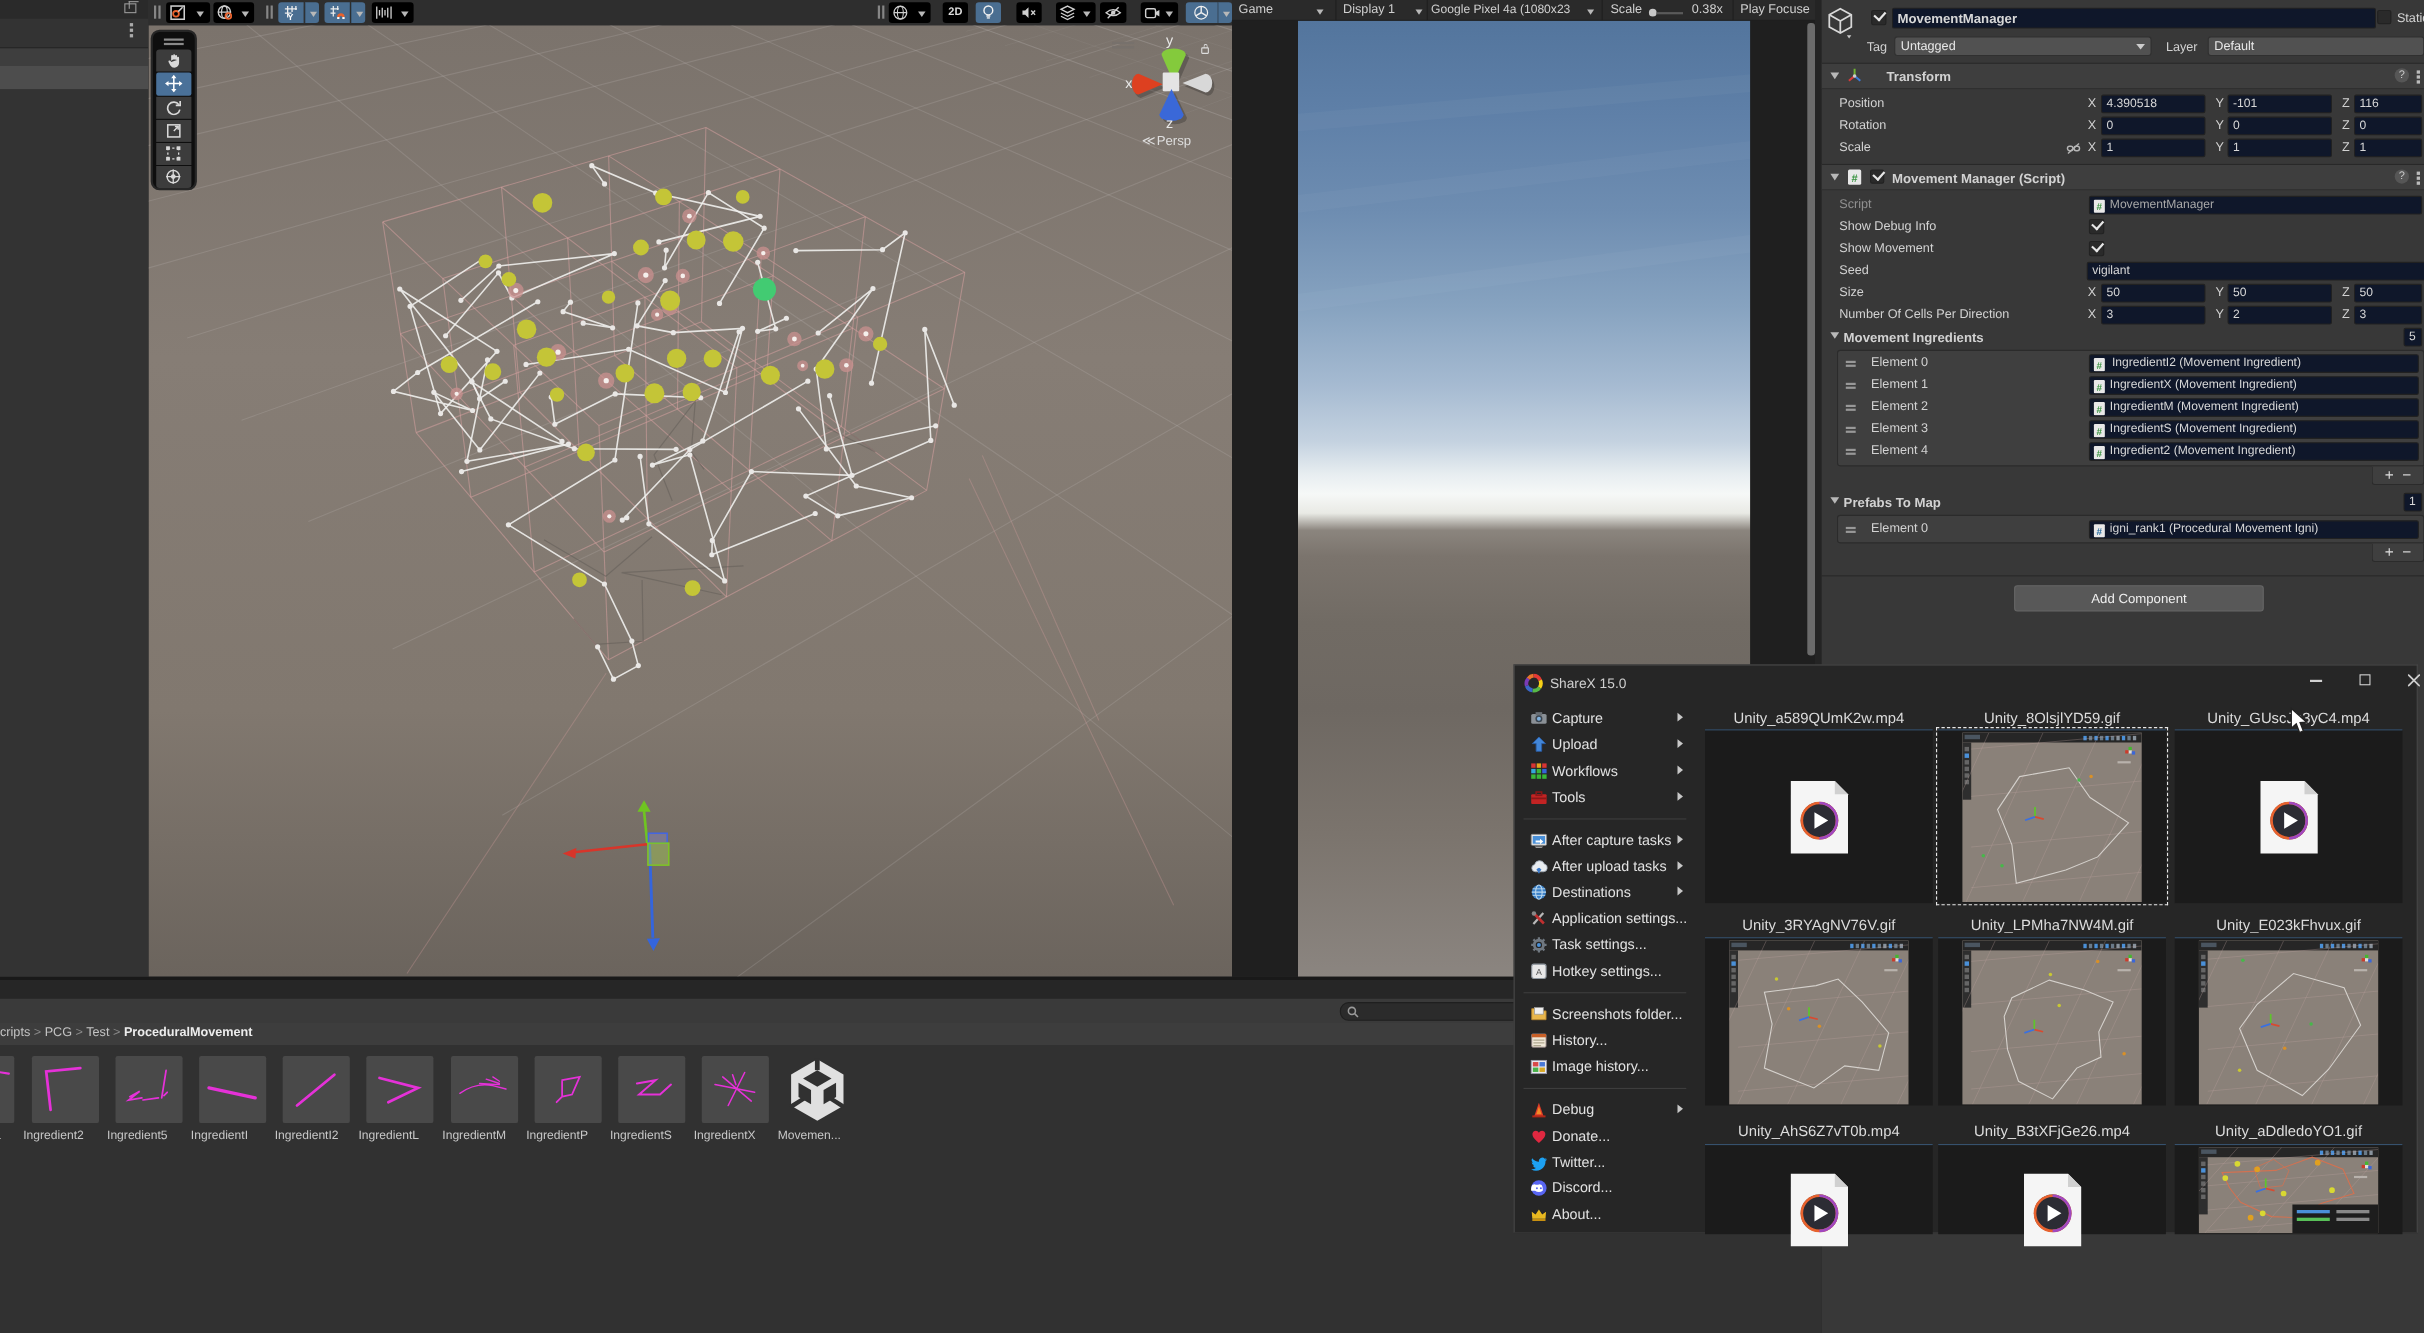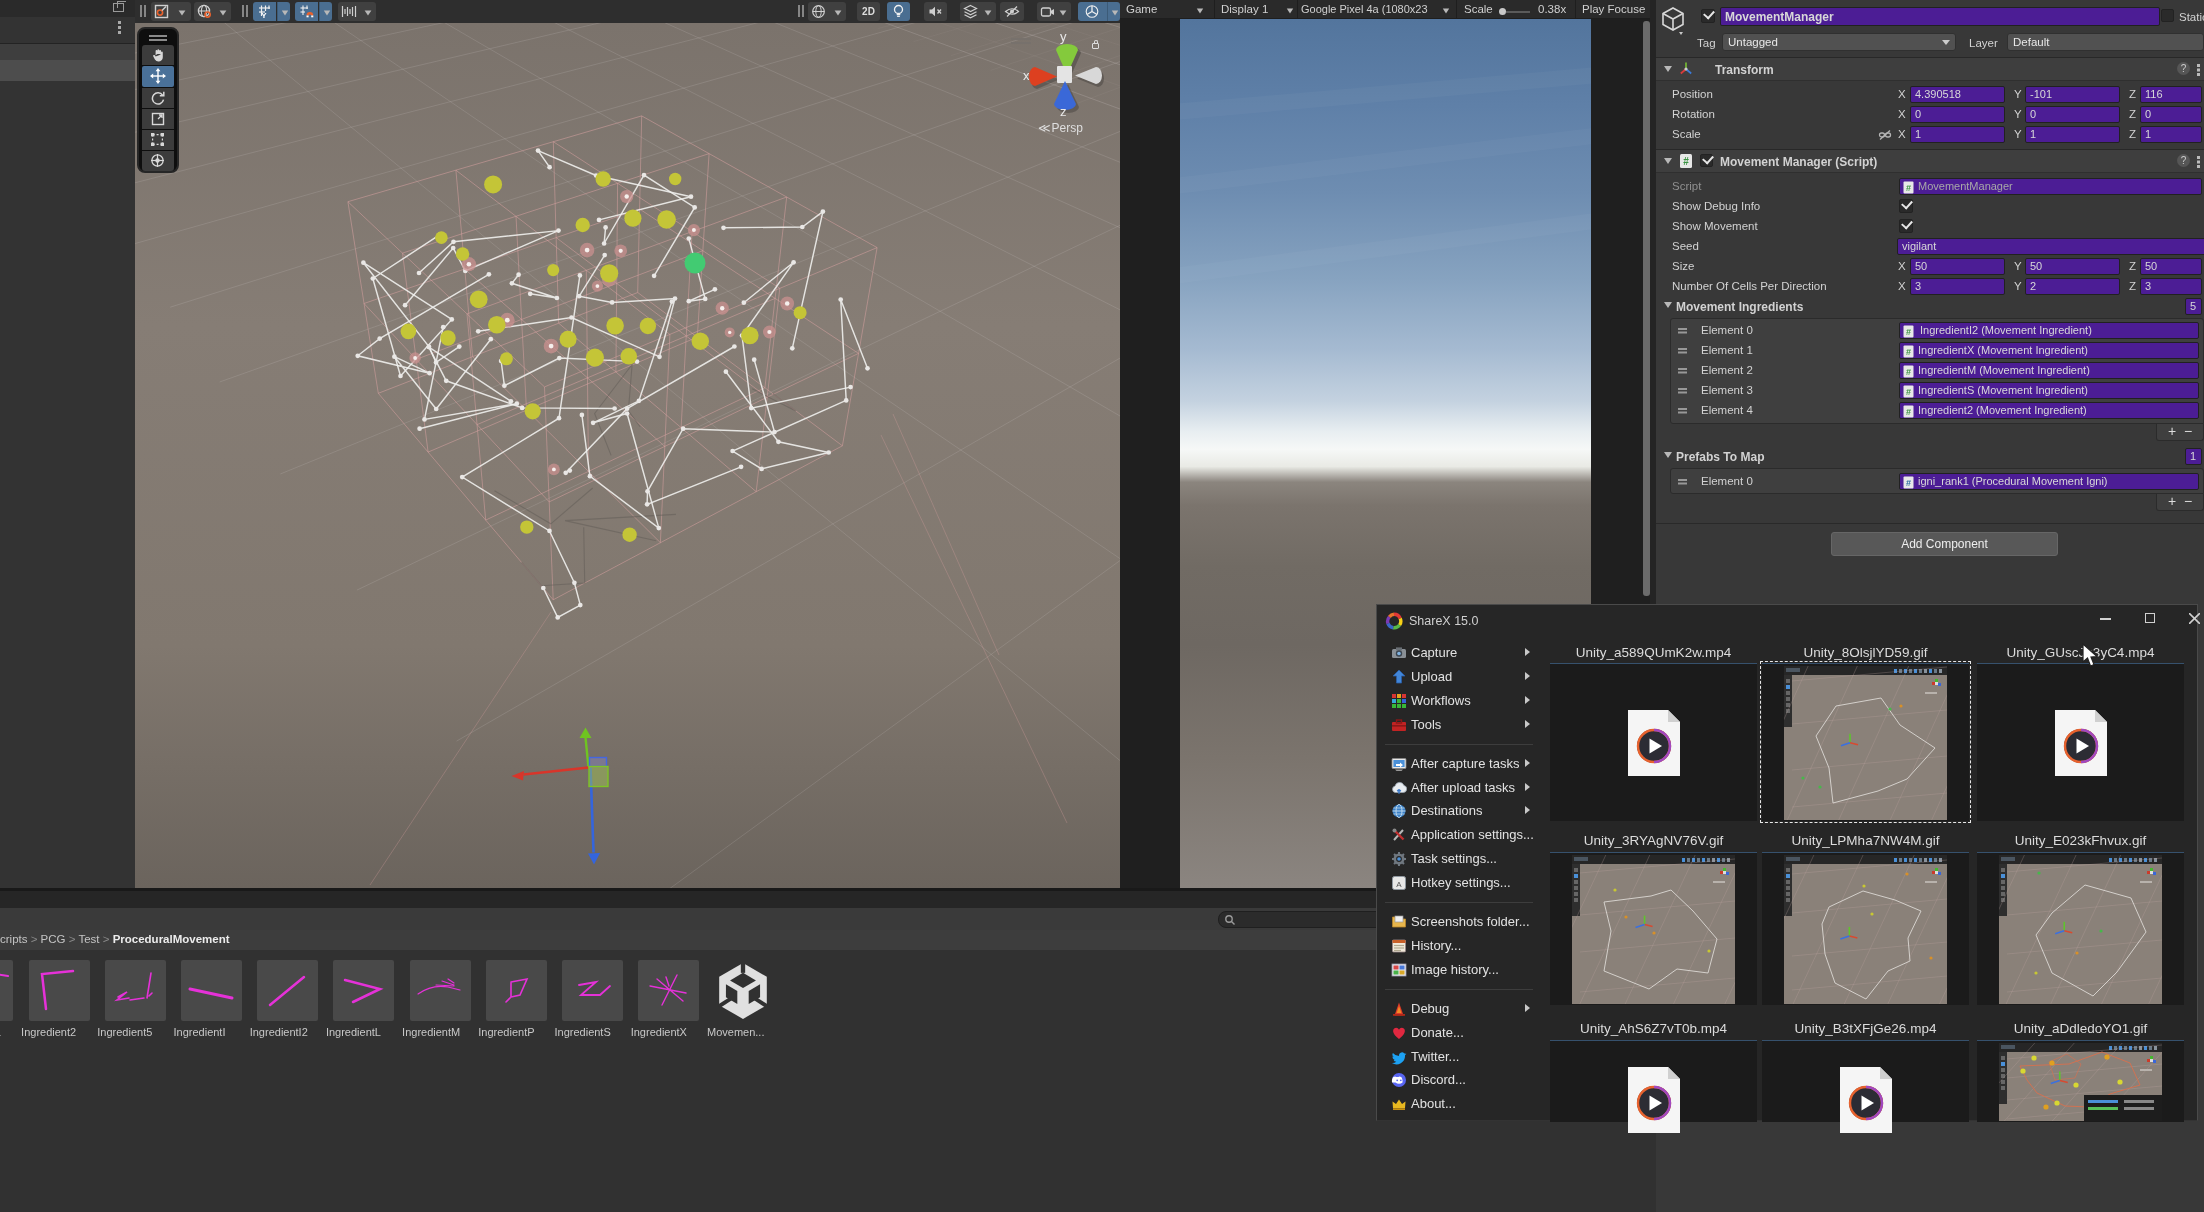--- a/index.html
+++ b/index.html
@@ -1,24 +1,24 @@
 <!DOCTYPE html>
 <html><head><meta charset="utf-8"><style>
 *{margin:0;padding:0;box-sizing:border-box}
 html,body{width:2204px;height:1212px;overflow:hidden;background:#383838}
 body{font-family:"Liberation Sans",sans-serif;position:relative;font-size:12px;color:#ddd}
 .abs{position:absolute}
-.fld{position:absolute;background:#4c1d95;border:1px solid #212121;border-radius:2px;color:#d8d8d8;font-size:11px;line-height:15px;padding-left:4px;height:17px;overflow:hidden;white-space:nowrap}
+.fld{position:absolute;background:#0f172a;border:1px solid #212121;border-radius:2px;color:#d8d8d8;font-size:11px;line-height:15px;padding-left:4px;height:17px;overflow:hidden;white-space:nowrap}
 .lbl{position:absolute;color:#d2d2d2;font-size:11.5px;white-space:nowrap}
 .chk{position:absolute;width:14px;height:14px;background:#2a2a2a;border:1px solid #222;border-radius:2px}
 .chk.on:after{content:"";position:absolute;left:2px;top:0px;width:8px;height:5px;border-left:2px solid #e7e7e7;border-bottom:2px solid #e7e7e7;transform:rotate(-48deg)}
 .hdr{position:absolute;left:0;width:100%;background:#3e3e3e;border-top:1px solid #282828;border-bottom:1px solid #2f2f2f}
 .tri{position:absolute;width:0;height:0}
 .tri.down{border-left:4.5px solid transparent;border-right:4.5px solid transparent;border-top:6px solid #b8b8b8}
-.tbtn{position:absolute;background:#404040;border-radius:3px;height:19px;top:2px}
+.tbtn{position:absolute;background:#000000;border-radius:3px;height:19px;top:2px}
 .tbtn.blue{background:#4a6e91}
 .menu-row{position:absolute;left:6px;width:300px;height:24px}
 .mico{position:absolute;left:8px;top:4px;width:16px;height:16px}
 .mtxt{position:absolute;left:28px;top:4px;font-size:13px;color:#e2e2e2;white-space:nowrap}
 .marr{position:absolute;left:142px;top:7px;width:0;height:0;border-top:4px solid transparent;border-bottom:4px solid transparent;border-left:5px solid #c8c8c8}
 .thlbl{position:absolute;width:207px;text-align:center;font-size:13.5px;color:#dcdcdc;white-space:nowrap;overflow:hidden}
 .thbox{position:absolute;width:207px;background:#1b1b1b;border-top:1px solid #36516d}
 .ing{position:absolute;width:61px;height:61px;background:#494949;border-radius:2px}
 .inglbl{position:absolute;width:76px;text-align:left;font-size:11px;color:#c8c8c8;top:1026px}
 </style></head>

